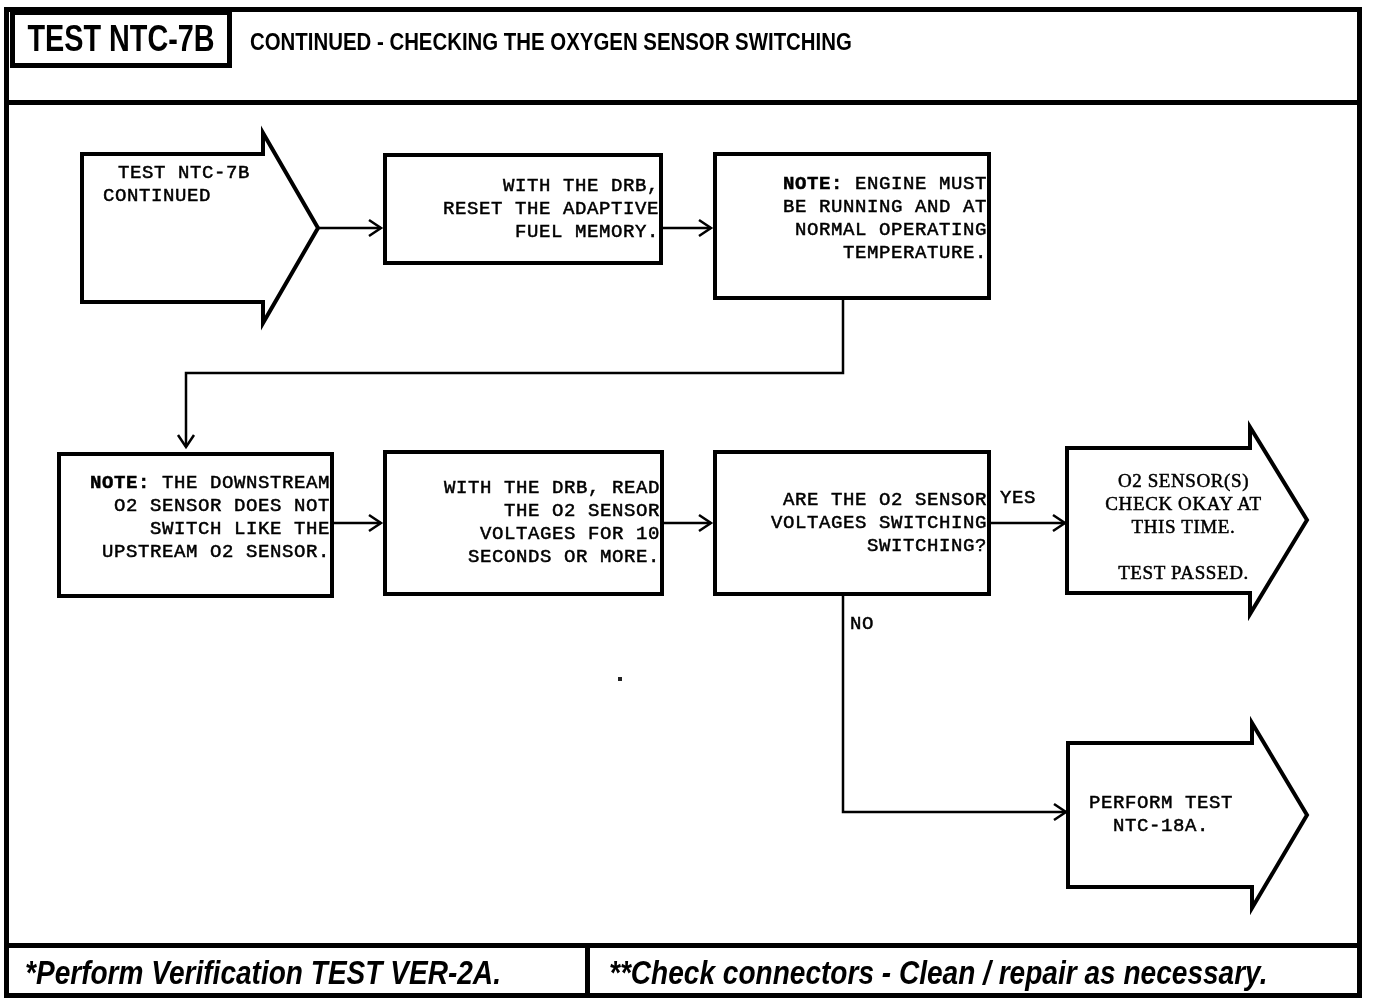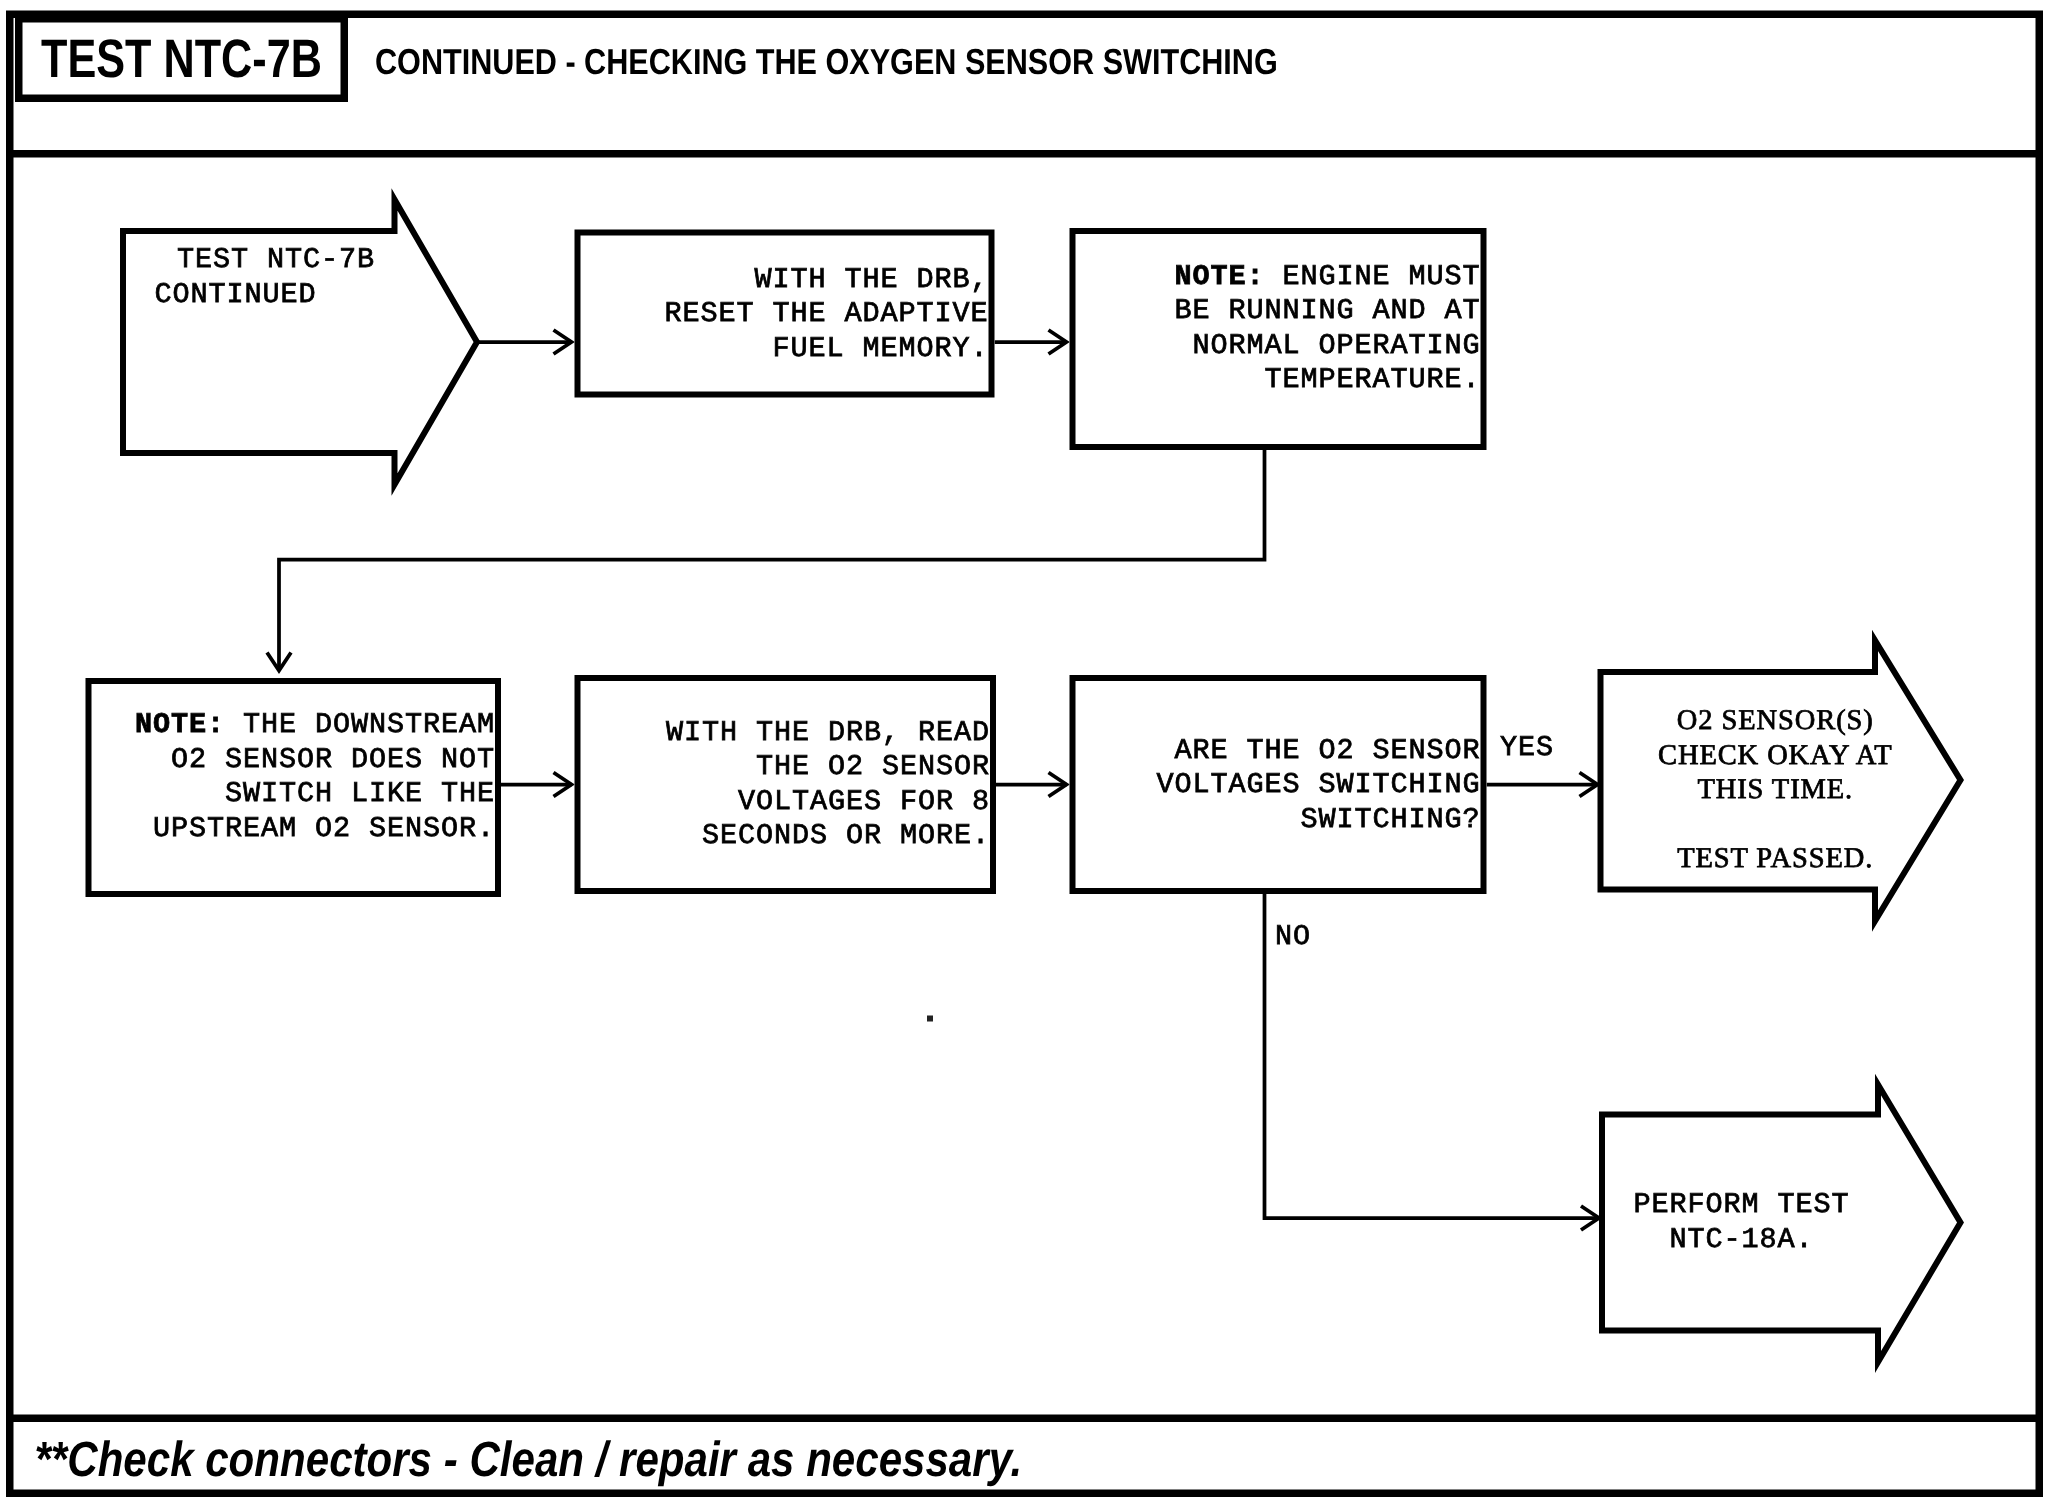--- a/index.html
+++ b/index.html
@@ -138,21 +138,21 @@
   <div class="fbox note" style="left:57px;top:452px;width:277px;height:146px;">
       <div class="line"><strong>NOTE:</strong><span> THE DOWNSTREAM</span></div>
       <div class="line">O2 SENSOR DOES NOT</div>
       <div class="line">SWITCH LIKE THE</div>
       <div class="line">UPSTREAM O2 SENSOR.</div>
     </div>
 
   <div class="fbox" style="left:383px;top:450px;width:281px;height:146px;">
       <div class="line">WITH THE DRB, READ</div>
       <div class="line">THE O2 SENSOR</div>
-      <div class="line">VOLTAGES FOR 8</div>
+      <div class="line">VOLTAGES FOR 10</div>
       <div class="line">SECONDS OR MORE.</div>
     </div>
 
   <div class="fbox" style="left:713px;top:450px;width:278px;height:146px;padding-left:33px;">
       <div class="line">ARE THE O2 SENSOR</div>
       <div class="line">VOLTAGES SWITCHING</div>
       <div class="line">SWITCHING?</div>
     </div>
 
   <div class="edge-label mono" style="left:1000px;top:487px;">YES</div>
@@ -167,18 +167,21 @@
     </div>
 
   <div class="arrow-text mono" style="left:1070px;top:743px;width:182px;height:144px;">
       <div class="line">PERFORM TEST</div>
       <div class="line">NTC-18A.</div>
     </div>
 
   <div class="speck"></div>
 
   <div class="footer">
+    <div class="footer-cell left">
+      <span class="shrink">*Perform Verification TEST VER-2A.</span>
+    </div>
     <div class="footer-cell right">
       <span class="shrink">**Check connectors - Clean / repair as necessary.</span>
     </div>
   </div>
 
 </div>
 
 </body></html>

